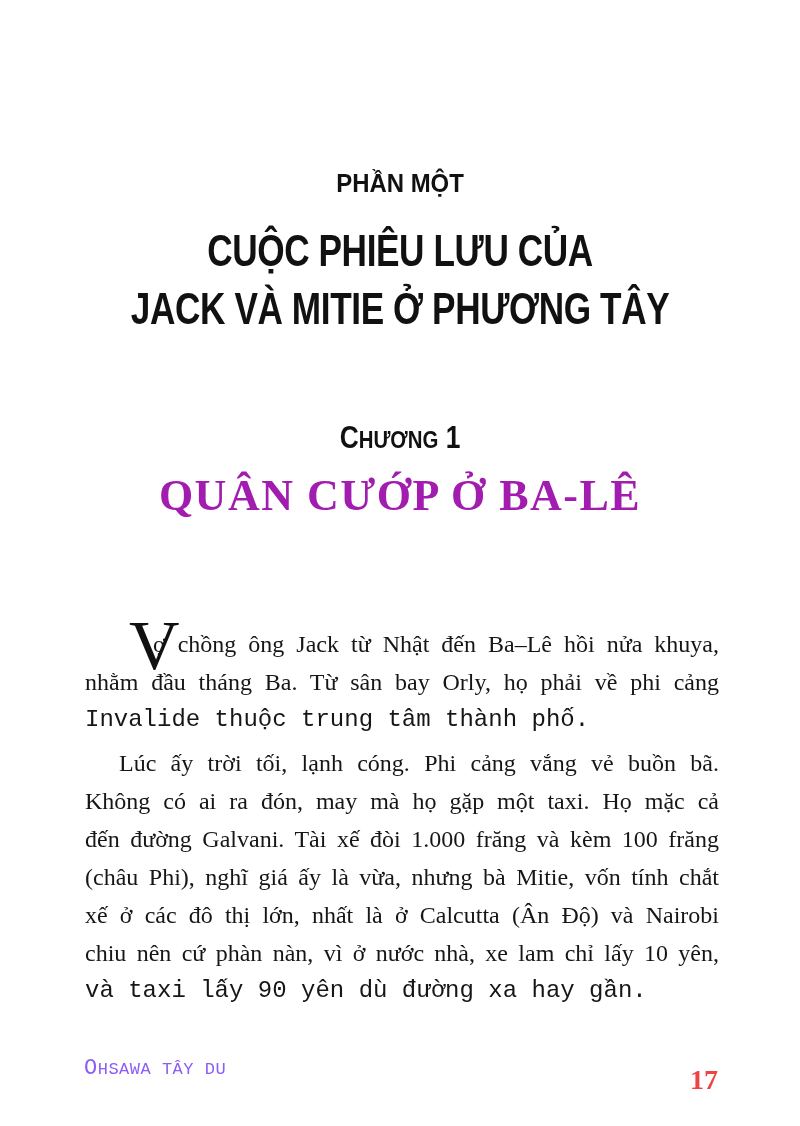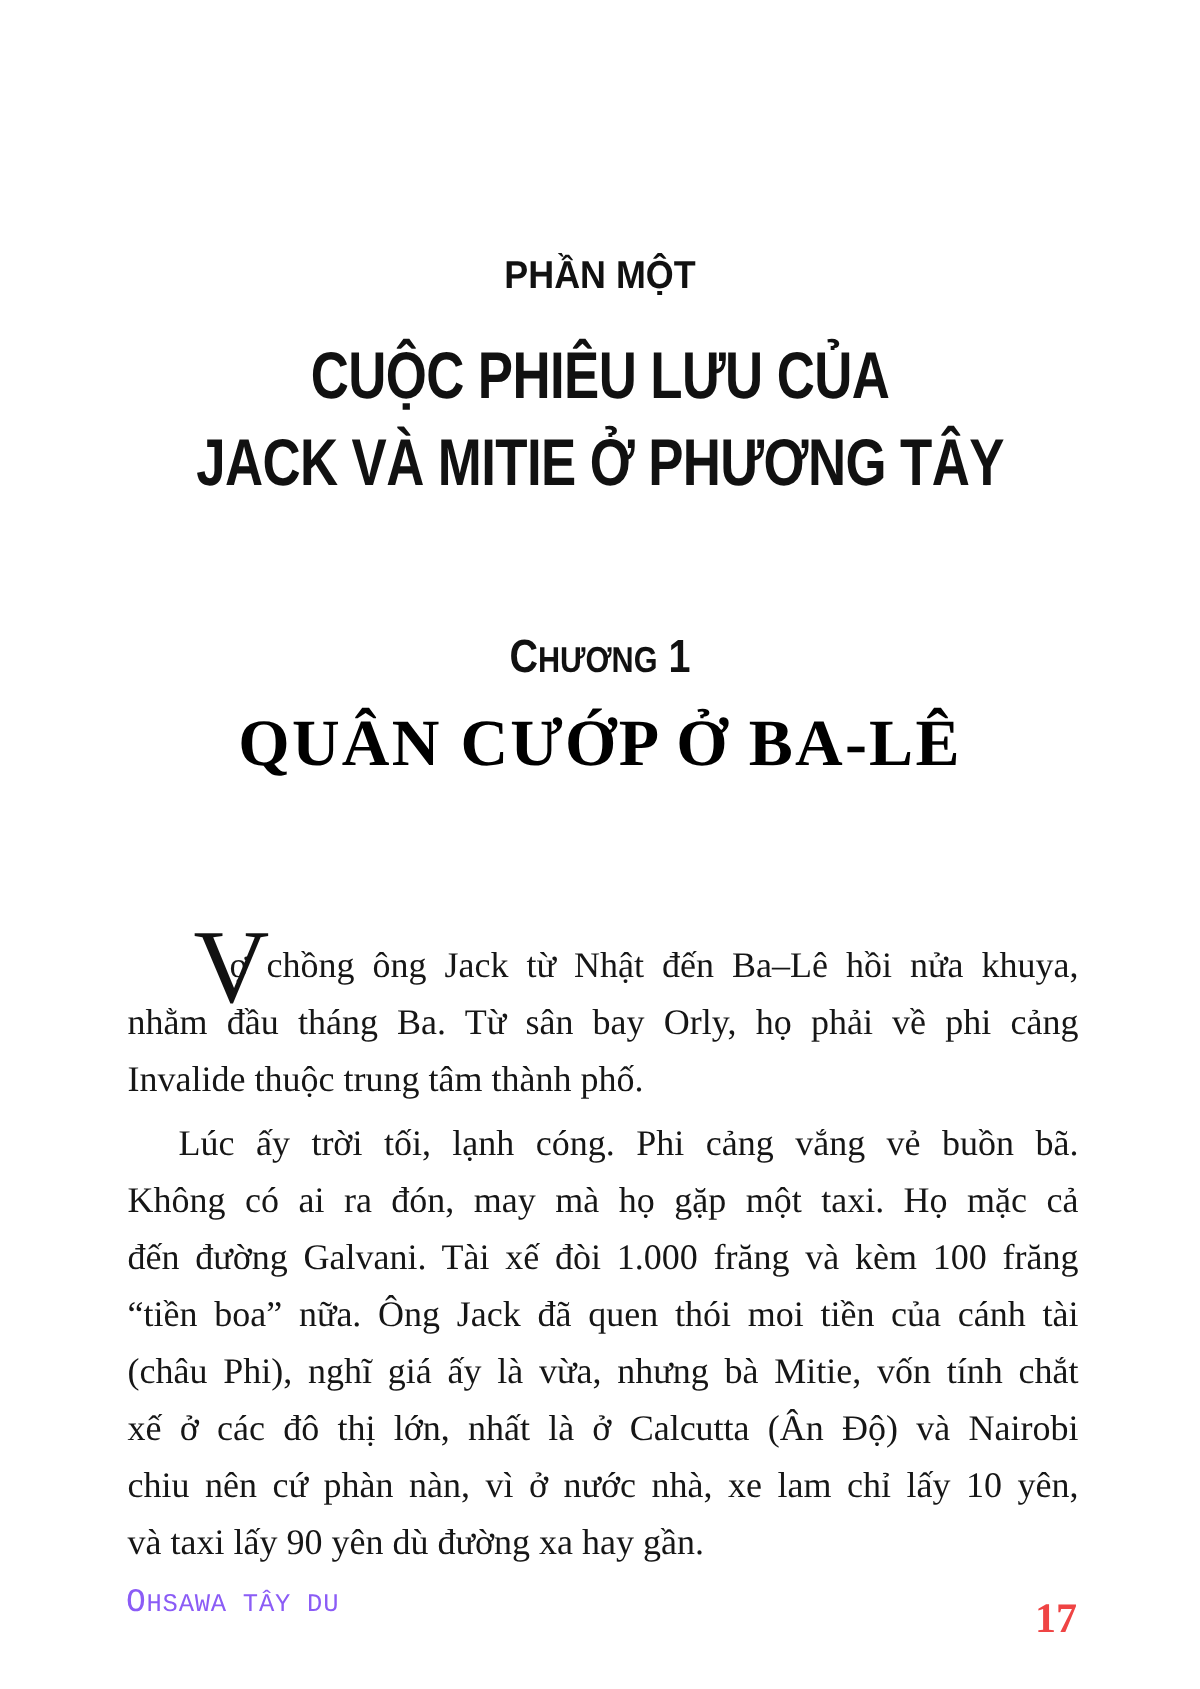--- a/index.html
+++ b/index.html
@@ -58,40 +58,40 @@
     }
     .chapter-label .sc { font-size: 24px; }
     .chapter-title {
       position: absolute;
       left: 0; width: 800px;
       top: 470px;
       text-align: center;
       font-family: "Liberation Serif", serif;
       font-weight: bold;
       font-size: 44px;
-      color: #000000;
+      color: #a21caf;
       letter-spacing: 1.5px;
     }
     .body-text {
       position: absolute;
       left: 85px;
       width: 634px;
       font-family: "Liberation Serif", serif;
       font-size: 24px;
       line-height: 38px;
       color: #161616;
       text-align: justify;
     }
     .body-text .ln {
       display: block;
       text-align: justify;
       text-align-last: justify;
       white-space: nowrap;
     }
-    .body-text .ln.last { text-align-last: left; }
+    .body-text .ln.last { text-align-last: left; font-family: Liberation Mono, monospace; }
     .para1 { top: 625px; }
     .para1 .ln.first { padding-left: 68px; }
     .dropcap {
       position: absolute;
       left: 44px;
       top: -14px;
       font-family: "Liberation Serif", serif;
       font-size: 70px;
       line-height: 70px;
       color: #111;
@@ -141,21 +141,20 @@
     <span class="dropcap">V</span>
     <span class="ln first">ợ chồng ông Jack từ Nhật đến Ba–Lê hồi nửa khuya,</span>
     <span class="ln">nhằm đầu tháng Ba. Từ sân bay Orly, họ phải về phi cảng</span>
     <span class="ln last">Invalide thuộc trung tâm thành phố.</span>
   </div>
 
   <div class="body-text para2">
     <span class="ln first">Lúc ấy trời tối, lạnh cóng. Phi cảng vắng vẻ buồn bã.</span>
     <span class="ln">Không có ai ra đón, may mà họ gặp một taxi. Họ mặc cả</span>
     <span class="ln">đến đường Galvani. Tài xế đòi 1.000 frăng và kèm 100 frăng</span>
-    <span class="ln">“tiền boa” nữa. Ông Jack đã quen thói moi tiền của cánh tài</span>
     <span class="ln">(châu Phi), nghĩ giá ấy là vừa, nhưng bà Mitie, vốn tính chắt</span>
     <span class="ln">xế ở các đô thị lớn, nhất là ở Calcutta (Ân Độ) và Nairobi</span>
     <span class="ln">chiu nên cứ phàn nàn, vì ở nước nhà, xe lam chỉ lấy 10 yên,</span>
     <span class="ln last">và taxi lấy 90 yên dù đường xa hay gần.</span>
   </div>
 
   <div class="footer-left">
     <span class="big">O</span><span>HSAWA TÂY DU</span>
   </div>
 

